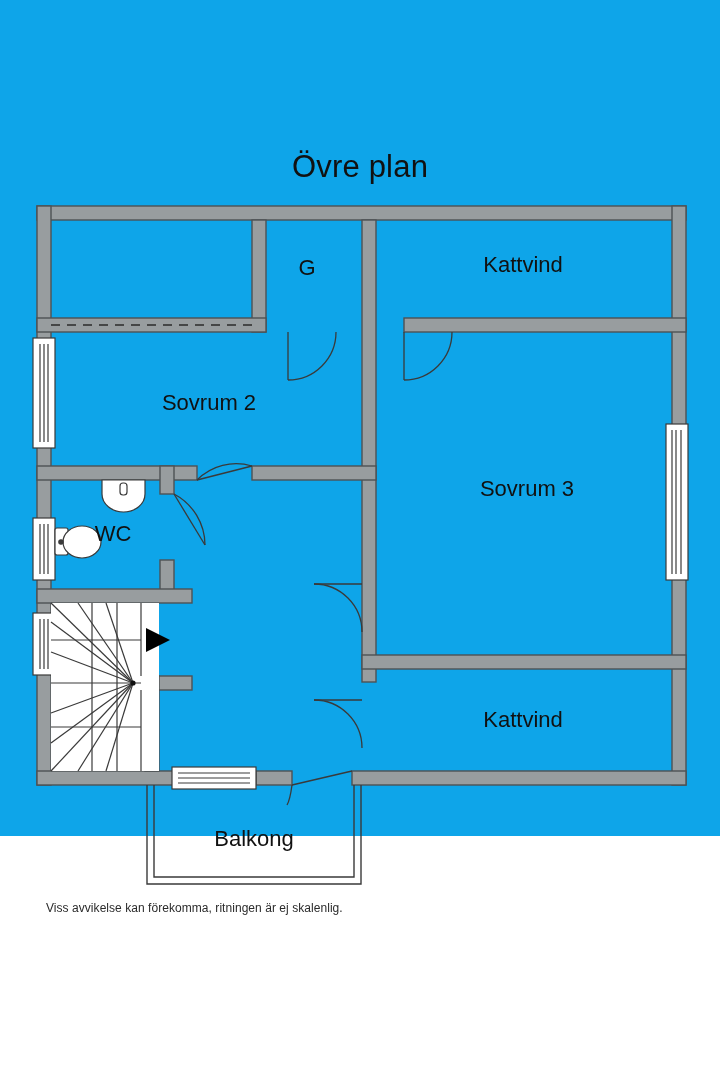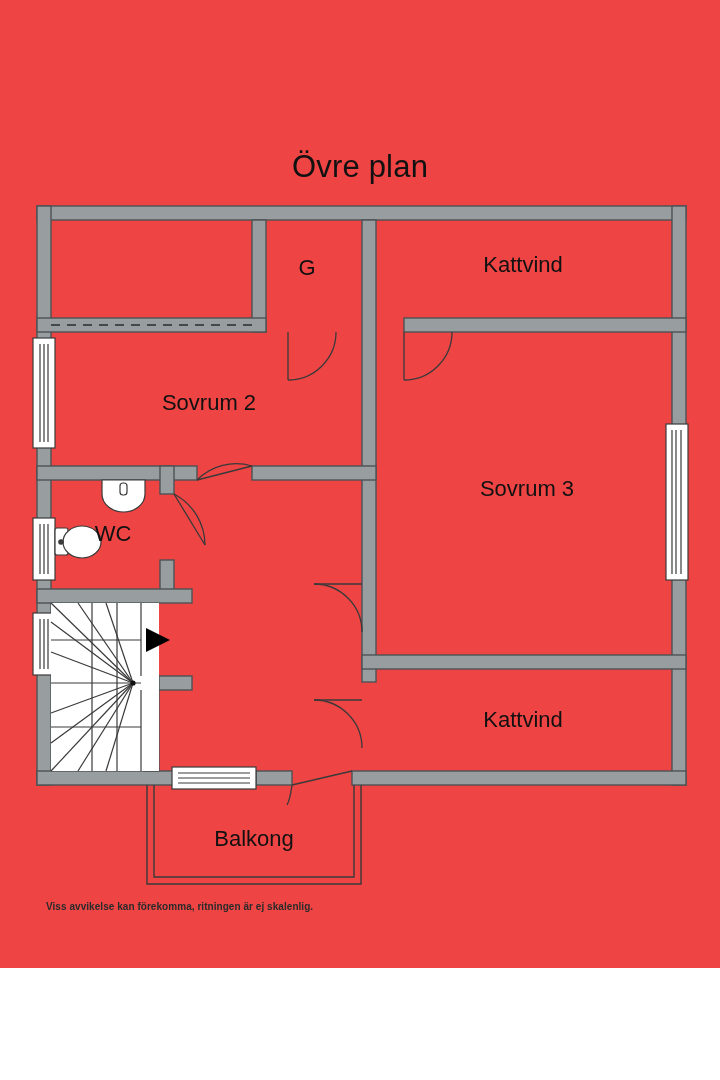--- a/index.html
+++ b/index.html
@@ -10,22 +10,22 @@
   body {
     width: 720px;
     height: 1080px;
     font-family: "Liberation Sans", sans-serif;
     color: #1a1a1a;
     overflow: hidden;
   }
   #page {
     position: relative;
     width: 720px;
-    height: 968px;
-    background: #ef4444;
+    height: 836px;
+    background: #0ea5e9;
   }
   #plan-title {
     position: absolute;
     left: 0;
     top: 148px;
     width: 720px;
     text-align: center;
     font-size: 31px;
     font-weight: 400;
     letter-spacing: 0.2px;
@@ -34,22 +34,22 @@
   }
   #floorplan-svg {
     position: absolute;
     left: 0;
     top: 0;
   }
   #plan-disclaimer {
     position: absolute;
     left: 46px;
     top: 901px;
-    font-size: 10px;
-    font-weight: 700;
+    font-size: 12px;
+    font-weight: 400;
     color: #2b2b2b;
     letter-spacing: 0.05px;
     white-space: nowrap;
   }
   .room-label {
     font-family: "Liberation Sans", sans-serif;
     font-size: 22px;
     fill: #111111;
     text-anchor: middle;
     dominant-baseline: middle;

